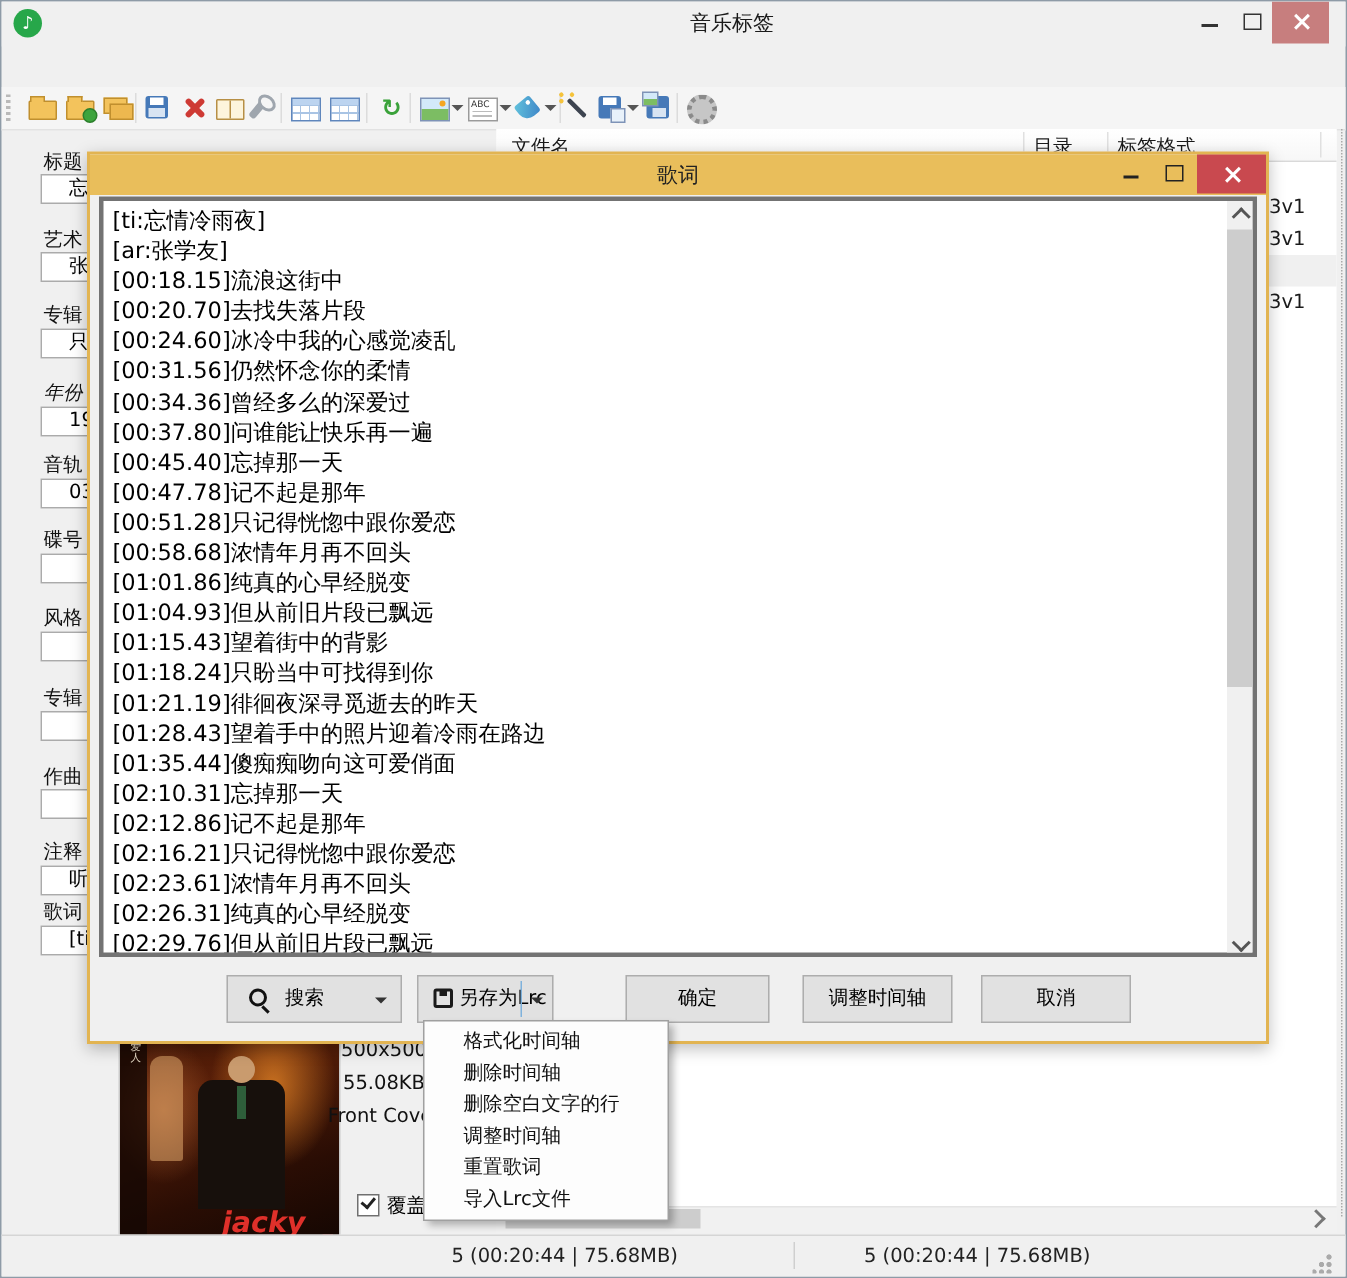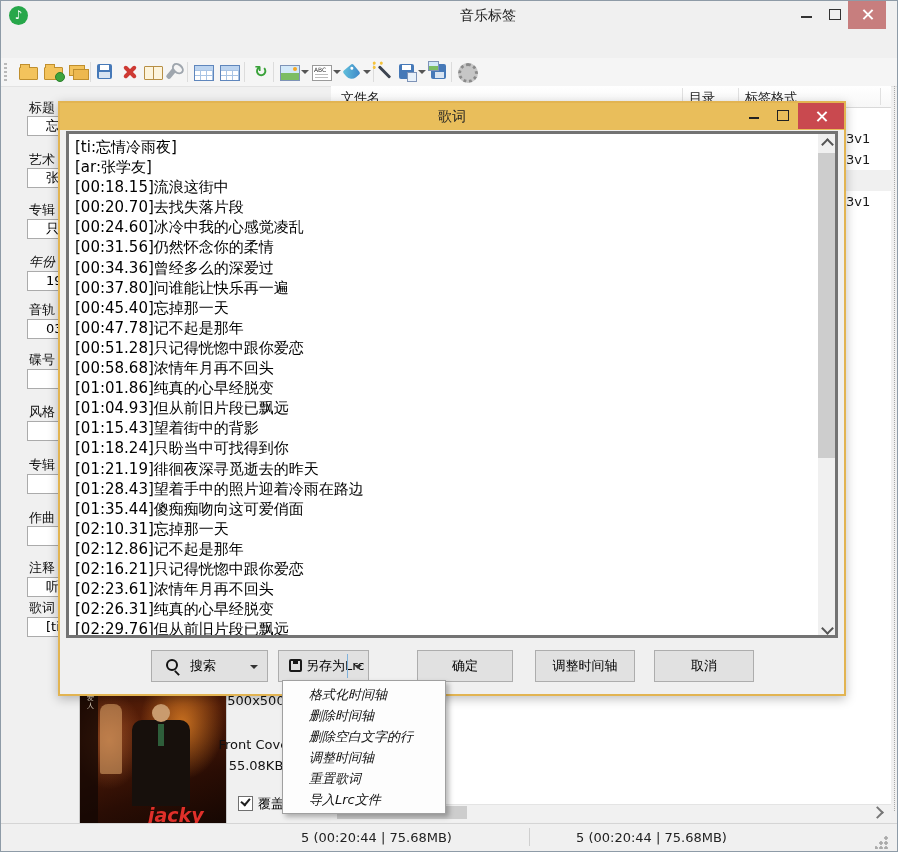--- a/index.html
+++ b/index.html
@@ -160,21 +160,21 @@
   .btn-search .dd2{position:absolute;right:9px;top:14px;border-left:4px solid transparent;border-right:4px solid transparent;border-top:4px solid #333;}
   .floppy{position:absolute;left:10px;top:8px;width:13px;height:13px;border:2px solid #1a1a1a;border-radius:2px;box-sizing:border-box;}
   .floppy::before{content:"";position:absolute;left:2px;top:-1px;width:5px;height:4px;background:#1a1a1a;}
   .btn-savelrc .lbl{position:absolute;left:27px;top:0;white-space:nowrap;}
   .split{position:absolute;right:20px;top:3px;width:1px;height:24px;background:#7FB2DC;}
   .btn-savelrc .dd2{position:absolute;right:6px;top:14px;border-left:4px solid transparent;border-right:4px solid transparent;border-top:4px solid #333;}
 
   
   .ctxmenu{left:281px;top:679px;width:164px;background:#FDFDFD;border:1px solid #A0A0A0;z-index:20;
            box-shadow:3px 3px 5px rgba(0,0,0,.28);padding:3px 0;box-sizing:border-box;}
-  .ctxmenu .mi{height:21px;line-height:21px;padding-left:26px;font-size:13px;color:#111;white-space:nowrap;font-style:italic;}
+  .ctxmenu .mi{height:21px;line-height:21px;padding-left:26px;font-size:13px;color:#111;white-space:nowrap;}
 </style>
 </head>
 <body>
 
 <div id="app">
 
   <div class="abs titlebar">
     <div class="abs app-icon">♪</div>
     <div class="abs win-title">音乐标签</div>
     <div class="abs capbtn" style="left:791px;">
@@ -268,21 +268,21 @@
     <div class="art-strip"></div>
     <div class="art-side">只愿一生爱一人</div>
     <div class="art-lady"></div>
     <div class="art-figure"></div>
     <div class="art-jacky">jacky</div>
     <div class="art-cheung">CHEUNG</div>
     <div class="art-logo"></div>
   </div>
 
   <div class="abs coverinfo" style="top:692px;">500x500</div>
-  <div class="abs coverinfo" style="top:714px;margin-top:43px;">55.08KB</div>
+  <div class="abs coverinfo" style="top:714px;">55.08KB</div>
   <div class="abs coverinfo" style="top:736px;">Front Cover</div>
   <div class="abs chk"></div>
   <div class="abs chk-label">覆盖</div>
 
   <div class="abs hscroll"></div>
   <div class="abs hthumb"></div>
   <div class="abs harrow"></div>
   <div class="abs statusbar"></div>
   <div class="abs st-left">5 (00:20:44 | 75.68MB)</div>
   <div class="abs st-sep"></div>

